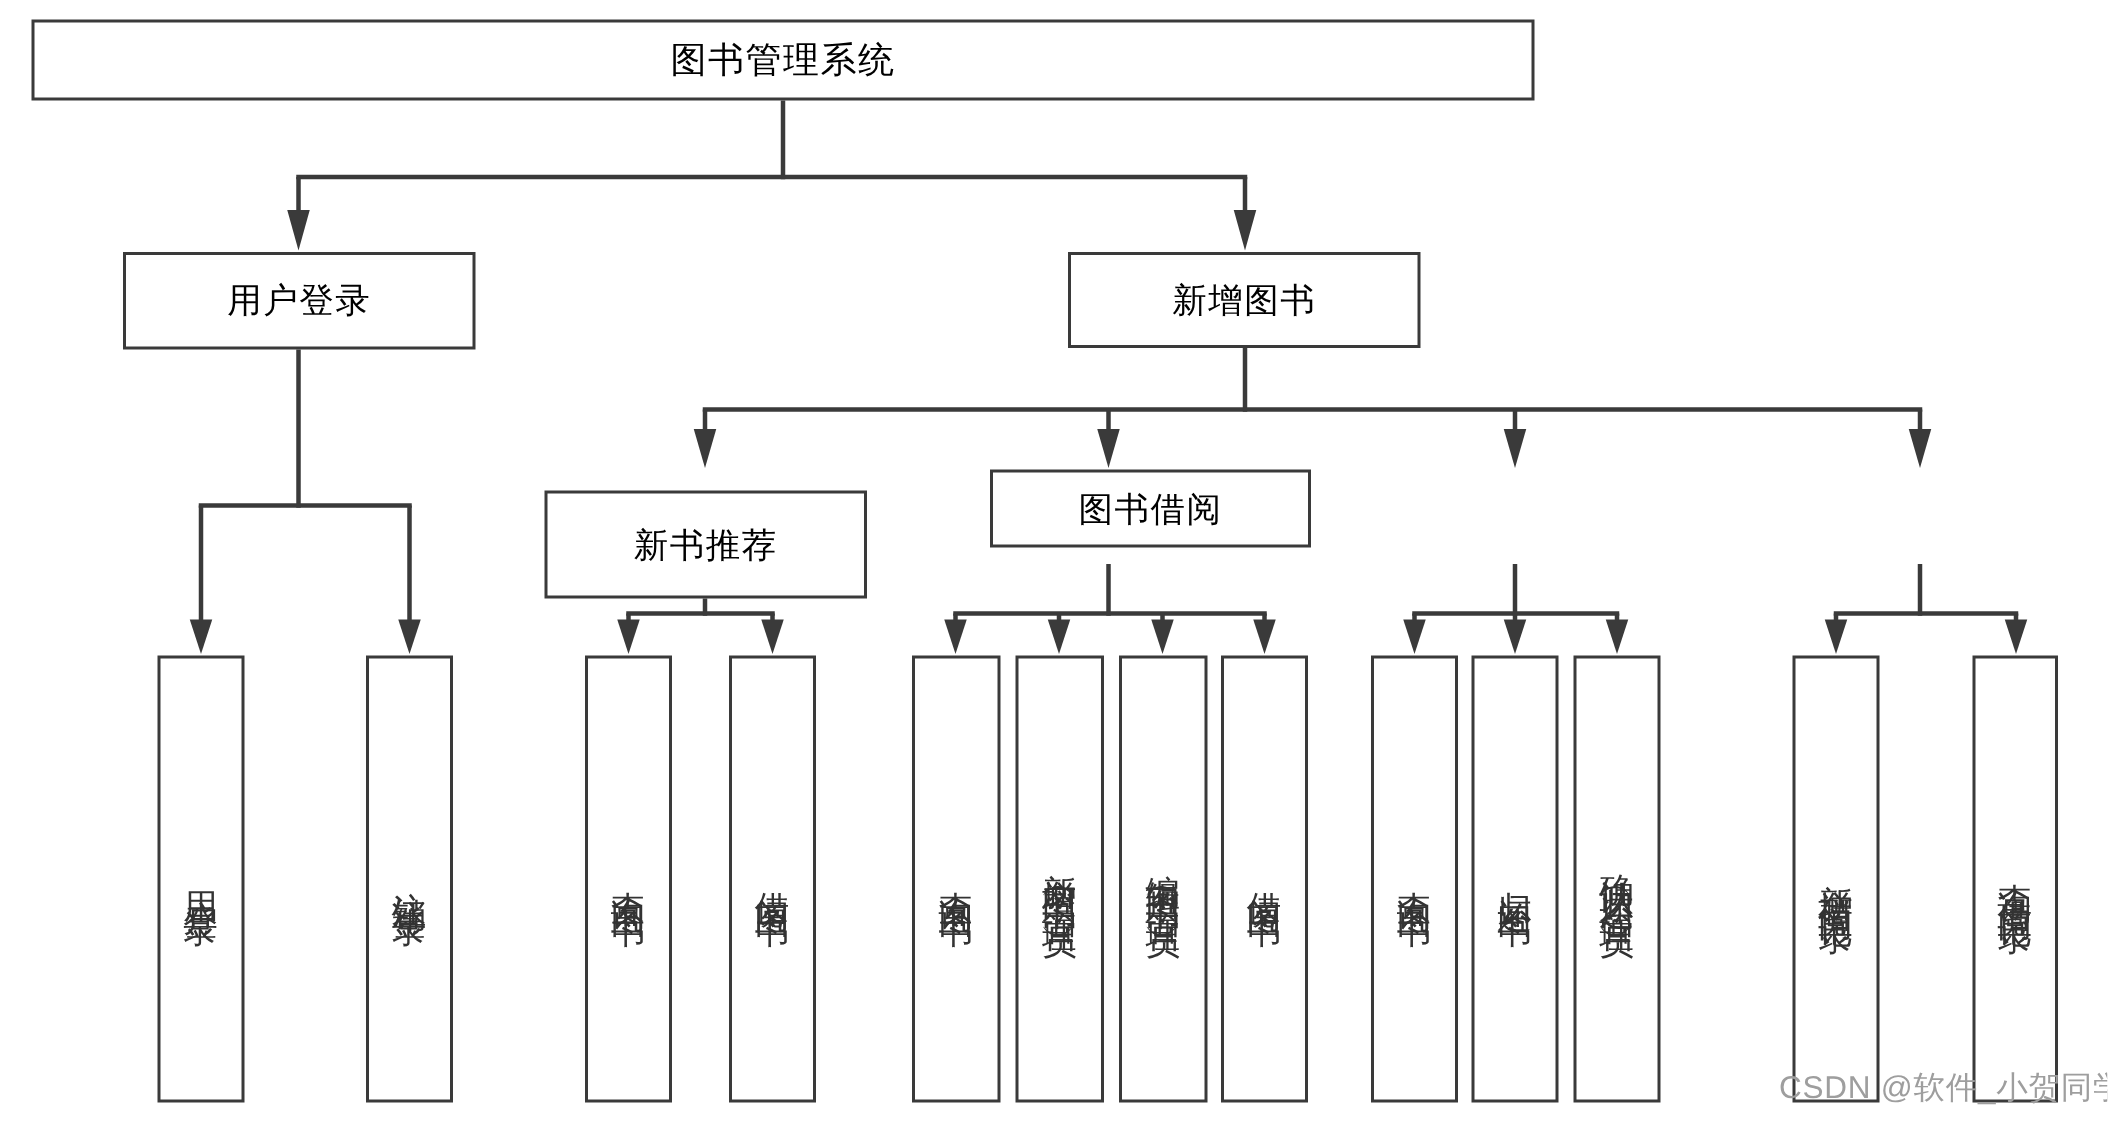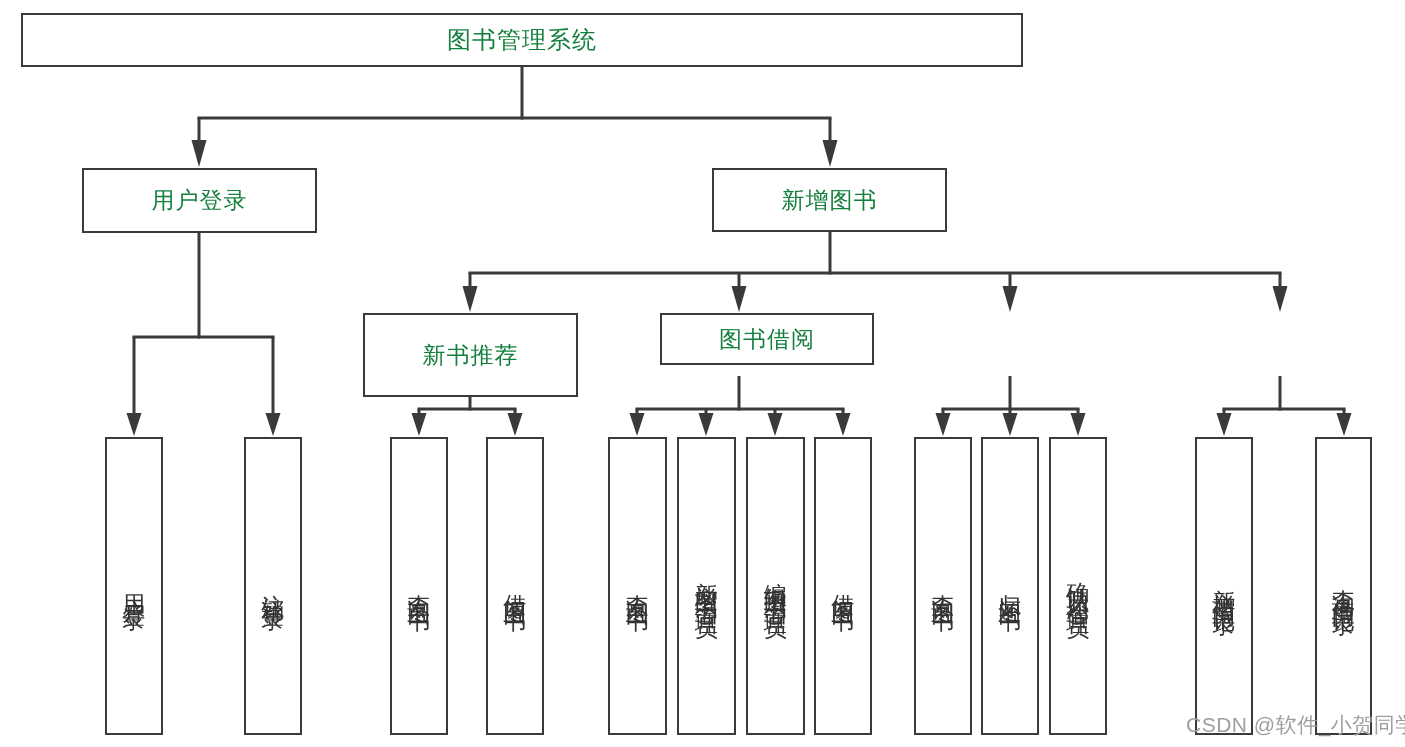--- a/index.html
+++ b/index.html
@@ -5,21 +5,21 @@
   html,body { margin:0; padding:0; background:#ffffff; }
   .canvas {
     position:relative; width:1405px; height:747px; background:#ffffff;
     font-family:"Liberation Sans","DejaVu Sans",sans-serif; overflow:hidden;
   }
   svg.connectors { position:absolute; left:0; top:0; z-index:1; }
   .hbox {
     position:absolute; box-sizing:border-box; z-index:2;
     border:2.5px solid #3a3a3a; background:#ffffff;
     display:flex; align-items:center; justify-content:center;
-    font-size:23px; color:#15803d; letter-spacing:1px;
+    font-size:23px; color:#000000; letter-spacing:1px;
   }
   .hbox.title { font-size:24px; }
   .vbox {
     position:absolute; box-sizing:border-box; z-index:2;
     border:2.5px solid #3a3a3a; background:#ffffff;
     display:flex; align-items:center; justify-content:center;
   }
   .vtext {
     writing-mode:vertical-rl; text-orientation:mixed;
     font-size:23px; letter-spacing:5px; line-height:1.15;
@@ -105,21 +105,21 @@
     <span>图书管理系统</span>
   </div>
 
   <div class="hbox" style="left:82px;top:168px;width:235px;height:65px">
     <span>用户登录</span>
   </div>
   <div class="hbox" style="left:712px;top:168px;width:235px;height:64px">
     <span>新增图书</span>
   </div>
 
-  <div class="hbox" style="left:363px;top:313px;width:215px;height:84px">
+  <div class="hbox" style="left:363px;top:327px;width:215px;height:72px">
     <span>新书推荐</span>
   </div>
   <div class="hbox" style="left:660px;top:313px;width:214px;height:52px">
     <span>图书借阅</span>
   </div>
 
   <div class="vbox" style="left:105px;top:437px;width:58px;height:298px">
     <span class="vtext">用户登录</span>
   </div>
   <div class="vbox" style="left:244px;top:437px;width:58px;height:298px">

